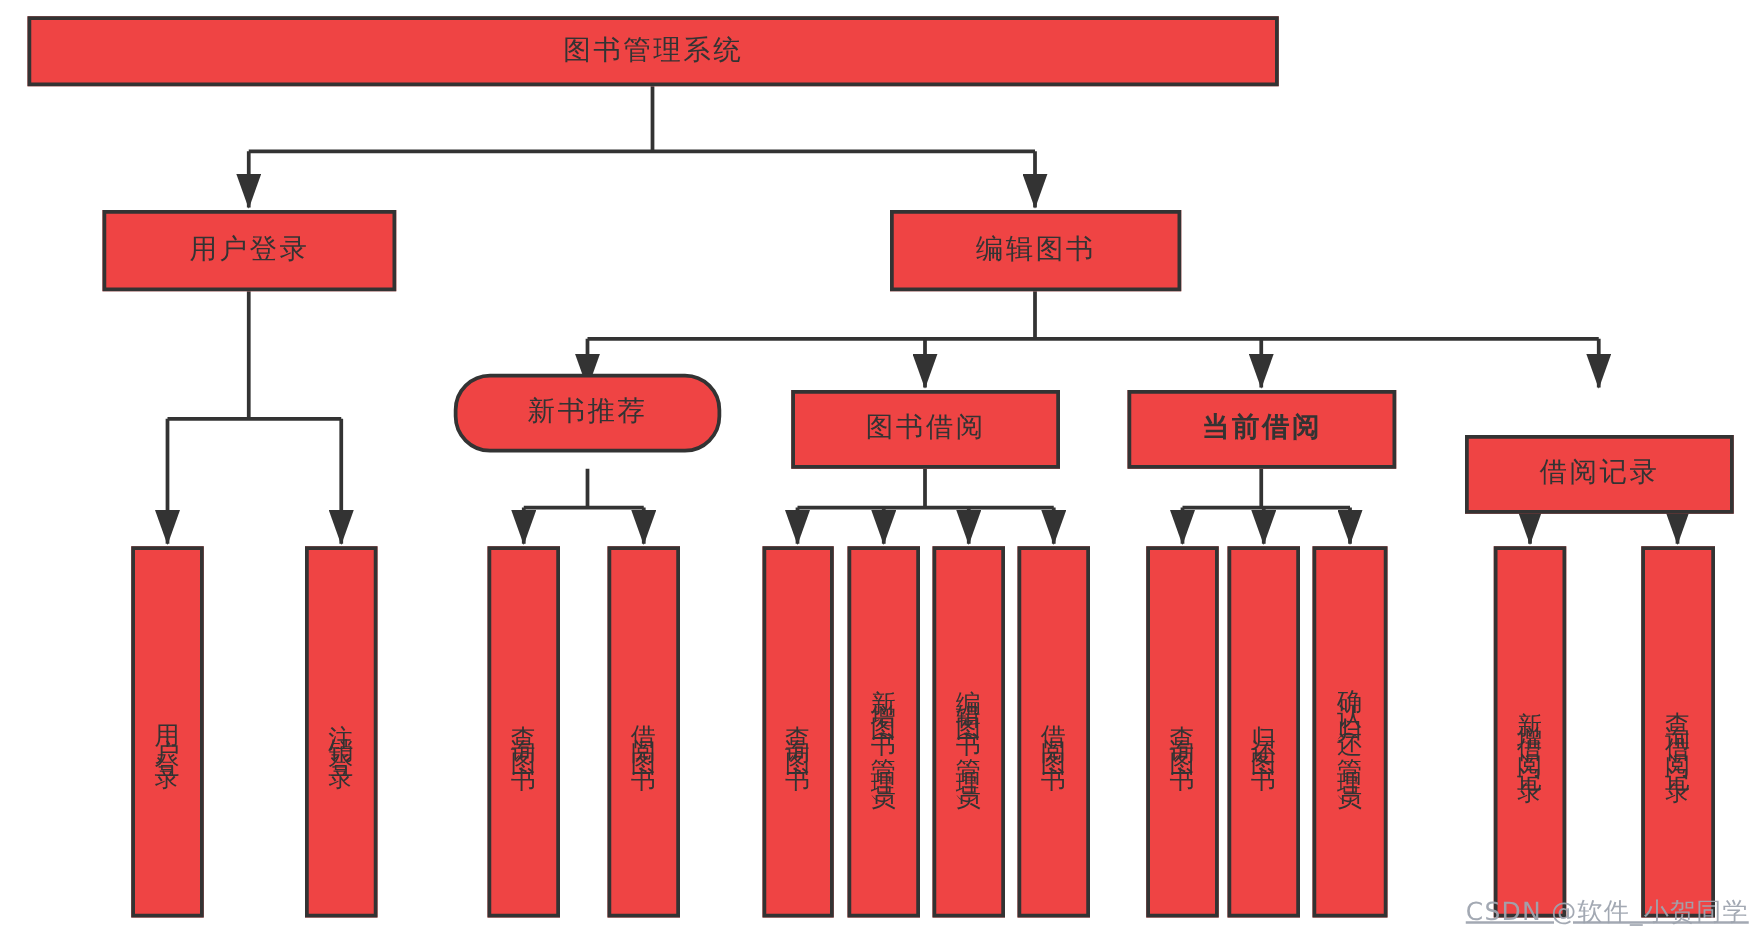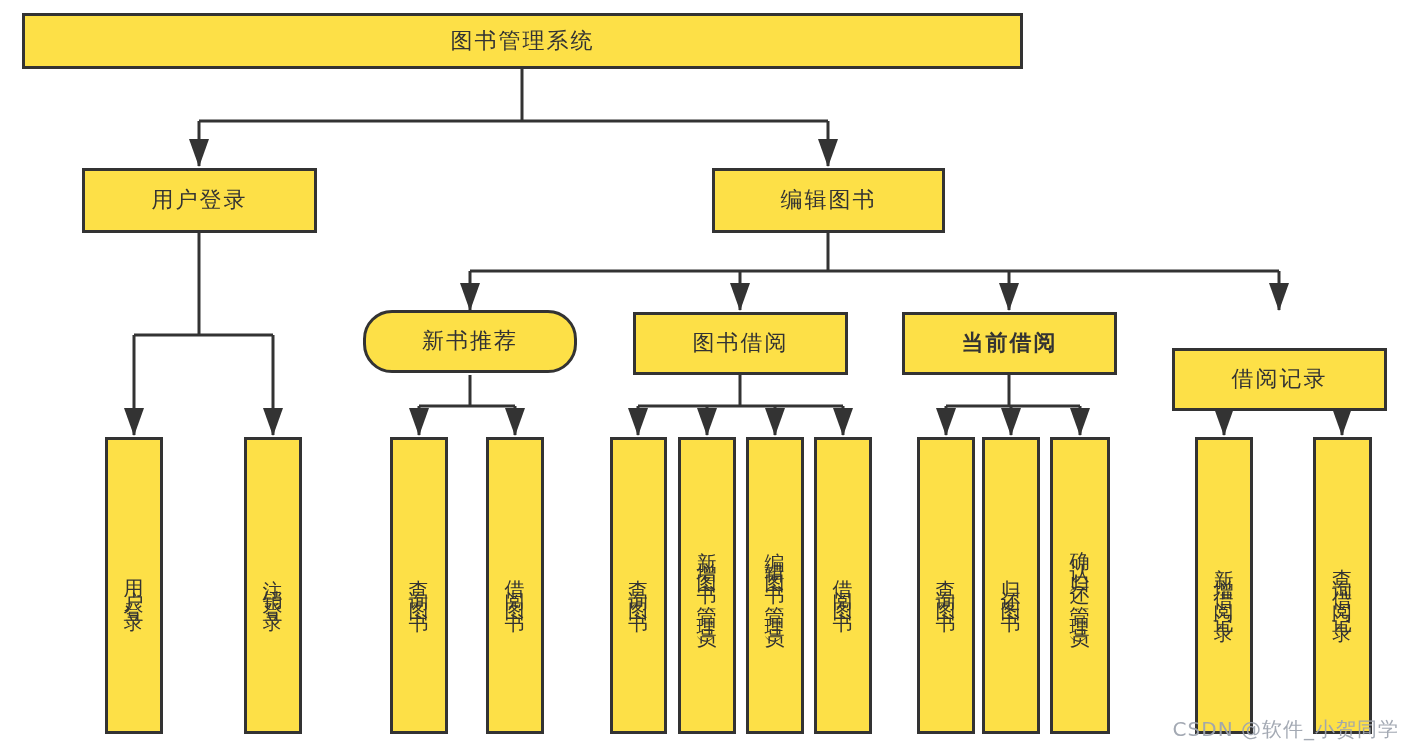--- a/index.html
+++ b/index.html
@@ -13,21 +13,21 @@
   }
   .connectors {
     position: absolute;
     left: 0; top: 0;
     width: 1405px; height: 747px;
     z-index: 1;
   }
   .node {
     position: absolute;
     box-sizing: border-box;
-    background: #fde047;
+    background: #ef4444;
     border: 3px solid #333333;
     color: #333333;
     display: flex;
     align-items: center;
     justify-content: center;
     text-align: center;
     z-index: 2;
     font-size: 22px;
     letter-spacing: 2px;
     line-height: 1.2;
@@ -42,20 +42,21 @@
   }
   .watermark {
     position: absolute;
     right: 6px;
     bottom: 4px;
     z-index: 5;
     font-size: 20px;
     letter-spacing: 1px;
     color: rgba(158, 164, 175, 0.95);
     white-space: nowrap;
+    text-decoration: underline;
   }
 </style>
 </head>
 <body>
 
 <div class="canvas">
 
   <svg class="connectors" viewBox="0 0 1405 747" xmlns="http://www.w3.org/2000/svg">
     <defs>
       <marker id="arrow" markerUnits="userSpaceOnUse" markerWidth="28" markerHeight="20" refX="27" refY="10" orient="auto">
@@ -110,21 +111,21 @@
     <span>图书管理系统</span>
   </div>
 
   <div class="node" style="left:82px; top:168px; width:235px; height:65px;">
     <span>用户登录</span>
   </div>
   <div class="node" style="left:712px; top:168px; width:233px; height:65px;">
     <span>编辑图书</span>
   </div>
 
-  <div class="node" style="left:363px; top:310px; width:214px; height:63px;border-radius:29px;">
+  <div class="node" style="left:363px; top:299px; width:214px; height:63px;border-radius:29px;">
     <span>新书推荐</span>
   </div>
   <div class="node" style="left:633px; top:312px; width:215px; height:63px;text-align:right;">
     <span>图书借阅</span>
   </div>
   <div class="node" style="left:902px; top:312px; width:215px; height:63px;font-weight:bold;">
     <span>当前借阅</span>
   </div>
   <div class="node" style="left:1172px; top:312px; width:215px; height:63px;margin-top:36px;">
     <span>借阅记录</span>

